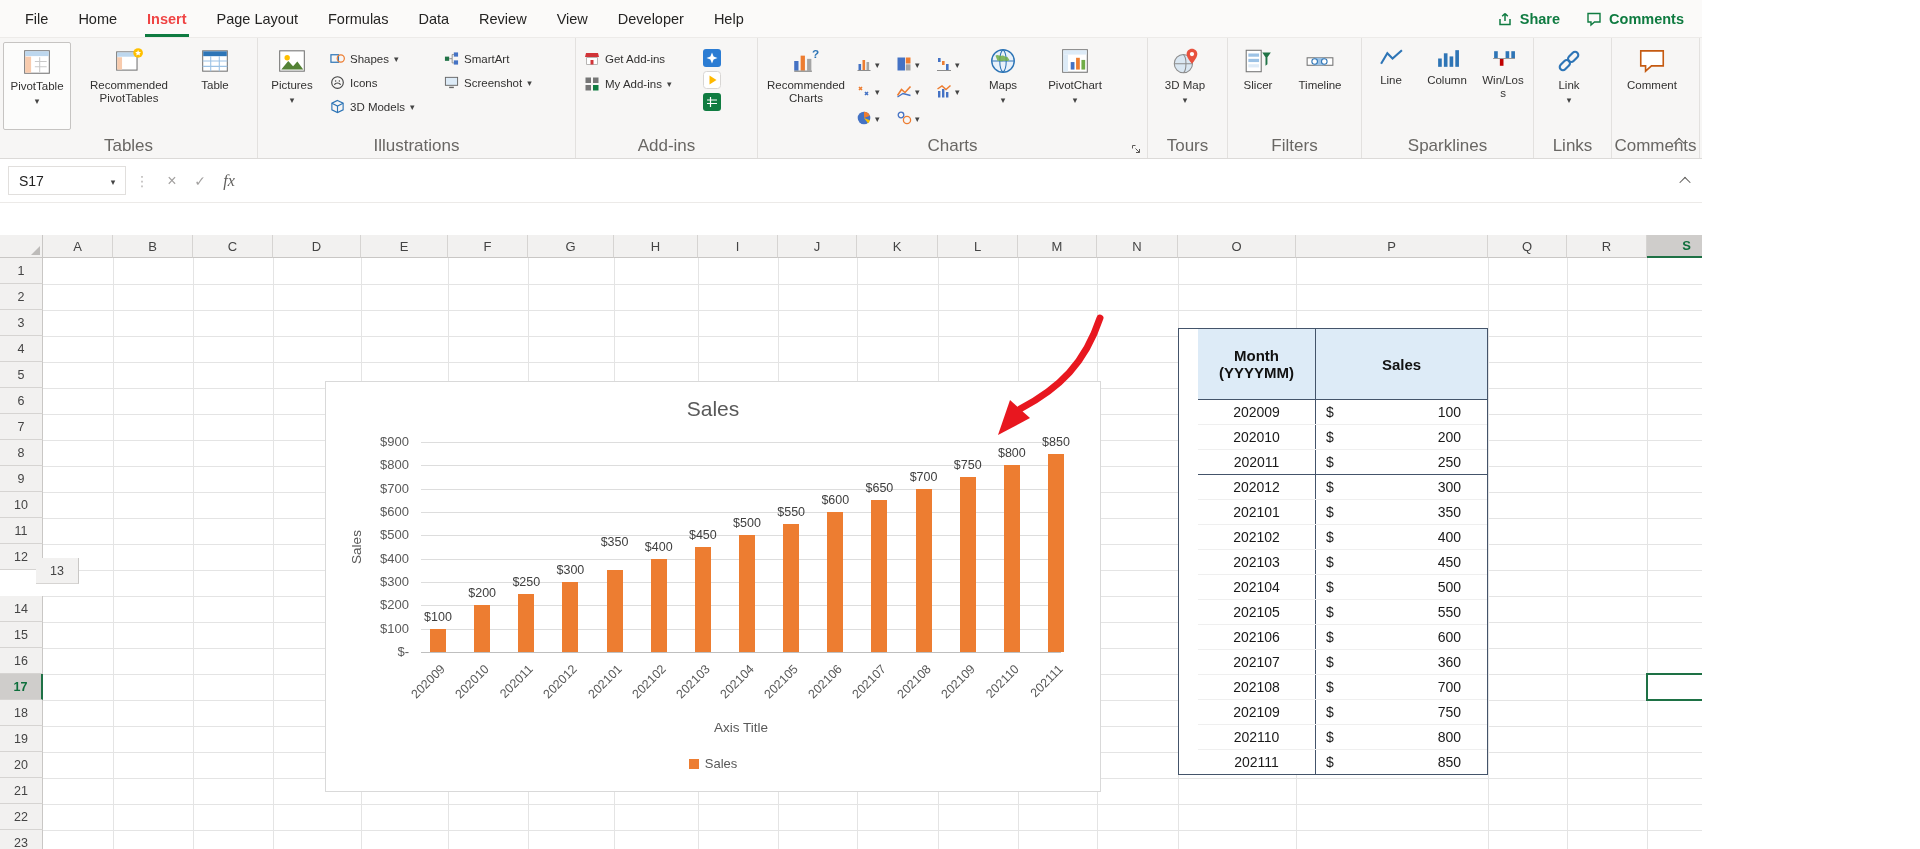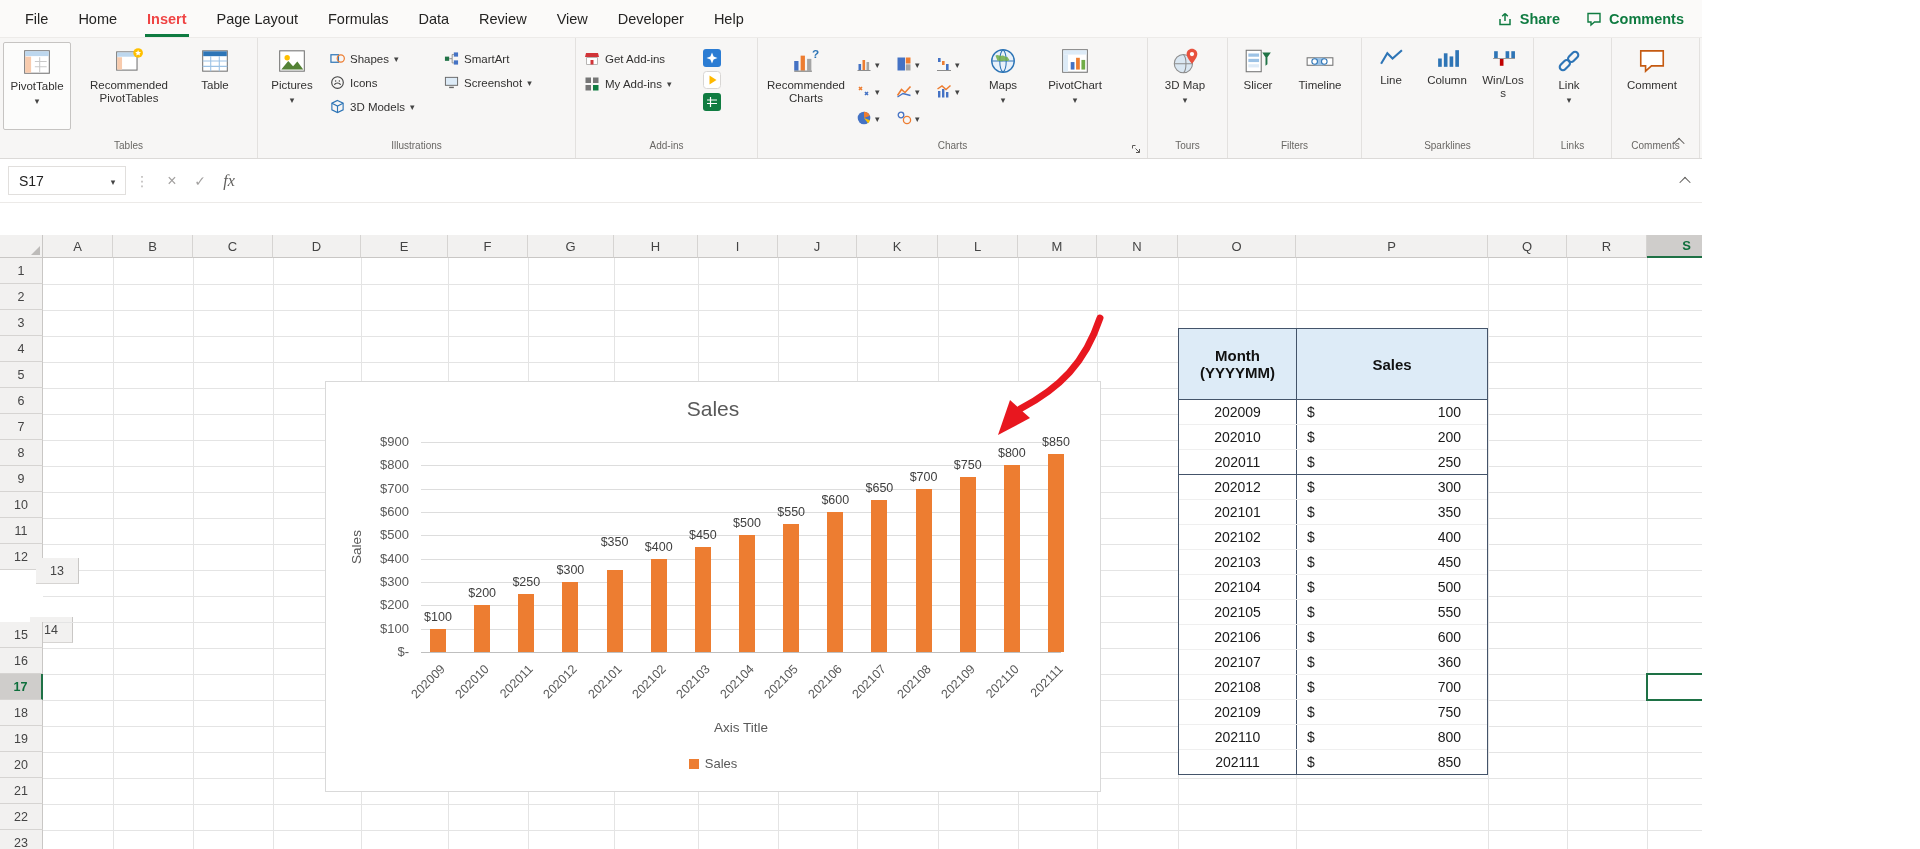--- a/index.html
+++ b/index.html
@@ -10,21 +10,21 @@
   .tab{padding:0 15px;display:flex;align-items:center;font-size:14.5px;color:#252423;cursor:pointer;position:relative;white-space:nowrap;}
   .tab.active{color:#ef4444;font-weight:700;}
   .tab.active::after{content:"";position:absolute;left:13px;right:13px;bottom:0;height:3px;background:#0F7B41;}
   .tabbar-right{margin-left:auto;display:flex;align-items:center;gap:26px;padding-right:18px;}
   .tr-btn{display:flex;align-items:center;gap:7px;color:#0F7B41;font-size:14.5px;font-weight:700;cursor:pointer;}
 
   
   .ribbon{position:absolute;top:38px;left:0;right:0;height:121px;background:#F7F6F5;display:flex;border-bottom:1px solid #DCDAD8;box-sizing:border-box;}
   .rgroup{position:relative;border-right:1px solid #E3E1DF;display:flex;flex-direction:column;box-sizing:border-box;flex:none;}
   .gbody{flex:1;display:flex;align-items:flex-start;padding:4px 3px 0 3px;gap:2px;}
-  .glabel{height:20px;line-height:16px;text-align:center;font-size:10px;color:#696764;margin-top:7px;}
+  .glabel{height:20px;line-height:16px;text-align:center;font-size:17px;color:#696764;margin-top:7px;}
   .btn-lg{display:flex;flex-direction:column;align-items:center;gap:3px;padding:4px 2px;height:88px;box-sizing:border-box;cursor:pointer;border-radius:2px;flex:none;}
   .btn-lg .lbl{font-size:11.5px;color:#323130;text-align:center;line-height:13px;}
   .boxed{border:1px solid #C6C4C2;background:#FCFCFB;}
   .btn-col{display:flex;flex-direction:column;gap:5px;padding-top:7px;flex:none;}
   .btn-sm{display:flex;align-items:center;gap:5px;padding:2px 5px;font-size:11.5px;color:#323130;cursor:pointer;white-space:nowrap;}
   .caret{line-height:5px;}
   .caret::after{content:"▾";font-size:9px;color:#444;}
   .minigrid{display:grid;grid-template-columns:repeat(3,40px);grid-auto-rows:27px;padding-top:8px;flex:none;}
   .mini{display:flex;align-items:center;gap:3px;cursor:pointer;padding-left:3px;}
   .addin-stack{display:flex;flex-direction:column;gap:4px;padding-top:7px;flex:none;}
@@ -73,21 +73,21 @@
   .ct-legend{position:absolute;left:0;right:0;top:374px;display:flex;justify-content:center;align-items:center;gap:6px;font-size:13px;color:#595959;}
   .leg-sw{width:10px;height:10px;background:#ED7D31;}
   .gline{position:absolute;left:95px;width:640px;height:1px;background:#DDDDDD;}
   .axline{position:absolute;left:95px;width:640px;height:1px;background:#BFBFBF;}
   .ytick{position:absolute;left:0;width:83px;text-align:right;font-size:13px;color:#595959;}
   .bar{position:absolute;width:16px;}
   .dlab{position:absolute;width:60px;text-align:center;font-size:12.5px;color:#404040;}
   .xtick{position:absolute;width:80px;text-align:right;font-size:12.5px;color:#595959;transform-origin:100% 0;transform:rotate(-45deg);}
 
   
-  .sheettable{position:absolute;left:1178px;top:93px;width:310px;background:#fff;border:1px solid #44546A;z-index:2;box-sizing:border-box;}
+  .sheettable{position:absolute;left:1178px;top:93px;width:310px;background:#fff;border:1px solid #44546A;z-index:2;box-sizing:border-box;padding-left:19px;}
   .thead{display:flex;height:70px;background:#DDEBF7;border-bottom:1px solid #44546A;font-weight:700;font-size:15px;color:#111;}
   .th-m{width:118px;display:flex;align-items:center;justify-content:center;text-align:center;border-right:1px solid #44546A;padding:0 8px;box-sizing:border-box;}
   .th-s{flex:1;display:flex;align-items:center;justify-content:center;}
   .trow{display:flex;height:24px;border-bottom:1px solid #EFEFEF;font-size:14px;color:#1a1a1a;}
   .trow:last-child{border-bottom:none;}
   .trow.grp{border-bottom:1px solid #44546A;}
   .tmonth{width:118px;text-align:center;line-height:24px;border-right:1px solid #44546A;box-sizing:border-box;cursor:cell;}
   .tsales{flex:1;display:flex;justify-content:space-between;line-height:24px;padding:0 26px 0 10px;cursor:cell;}
 
   .selbox{position:absolute;left:1646px;top:438px;width:82px;height:28px;border:2px solid #1E7145;z-index:2;box-sizing:border-box;cursor:cell;}
@@ -799,21 +799,21 @@
       <div class="rowhdr" style="top: 231px; height: 26px;">9</div>
       <div class="hline" style="top: 257px; left: 43px; width: 1844px;"></div>
       <div class="rowhdr" style="top: 257px; height: 26px;">10</div>
       <div class="hline" style="top: 283px; left: 43px; width: 1844px;"></div>
       <div class="rowhdr" style="top: 283px; height: 26px;">11</div>
       <div class="hline" style="top: 309px; left: 43px; width: 1844px;"></div>
       <div class="rowhdr" style="top: 309px; height: 26px;">12</div>
       <div class="hline" style="top: 335px; left: 43px; width: 1844px;"></div>
       <div class="rowhdr" style="top: 323px; height: 26px; margin-left: 36px;">13</div>
       <div class="hline" style="top: 361px; left: 43px; width: 1844px;"></div>
-      <div class="rowhdr" style="top: 382px; height: 26px; margin-left: 30px;">14</div>
+      <div class="rowhdr" style="top: 361px; height: 26px;">14</div>
       <div class="hline" style="top: 387px; left: 43px; width: 1844px;"></div>
       <div class="rowhdr" style="top: 387px; height: 26px;">15</div>
       <div class="hline" style="top: 413px; left: 43px; width: 1844px;"></div>
       <div class="rowhdr" style="top: 413px; height: 26px;">16</div>
       <div class="hline" style="top: 439px; left: 43px; width: 1844px;"></div>
       <div class="rowhdr sel" style="top: 439px; height: 26px;">17</div>
       <div class="hline" style="top: 465px; left: 43px; width: 1844px;"></div>
       <div class="rowhdr" style="top: 465px; height: 26px;">18</div>
       <div class="hline" style="top: 491px; left: 43px; width: 1844px;"></div>
       <div class="rowhdr" style="top: 491px; height: 26px;">19</div>

